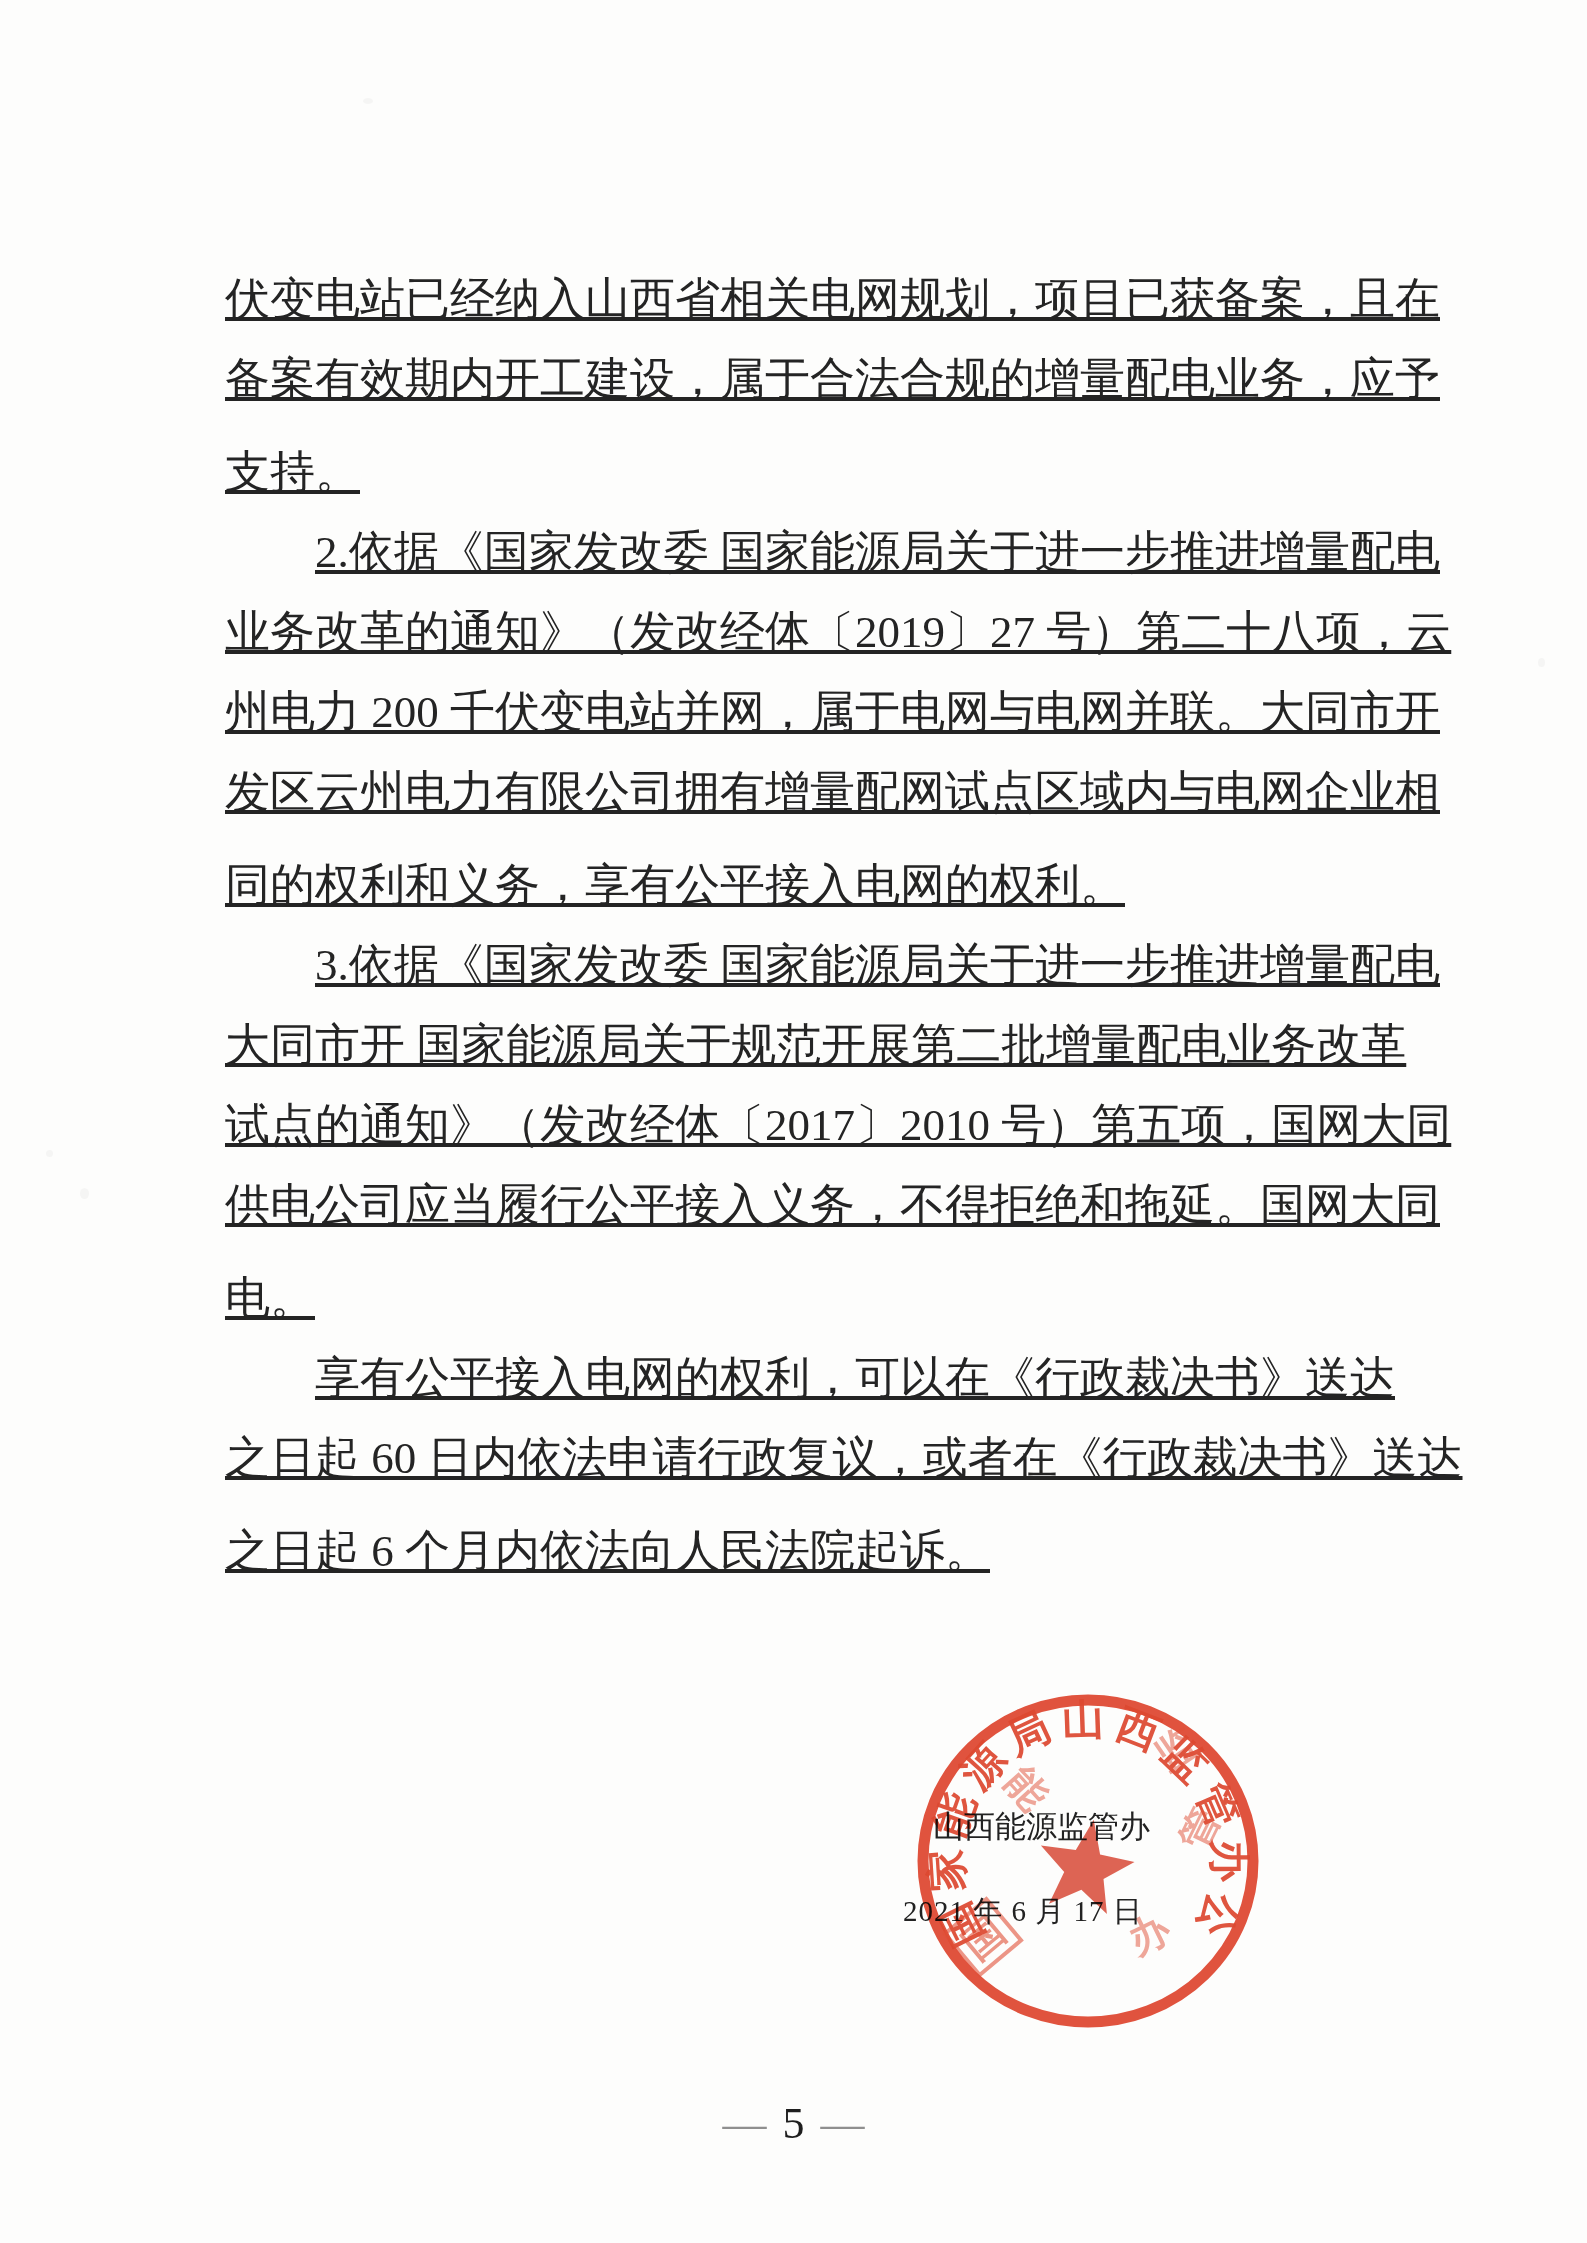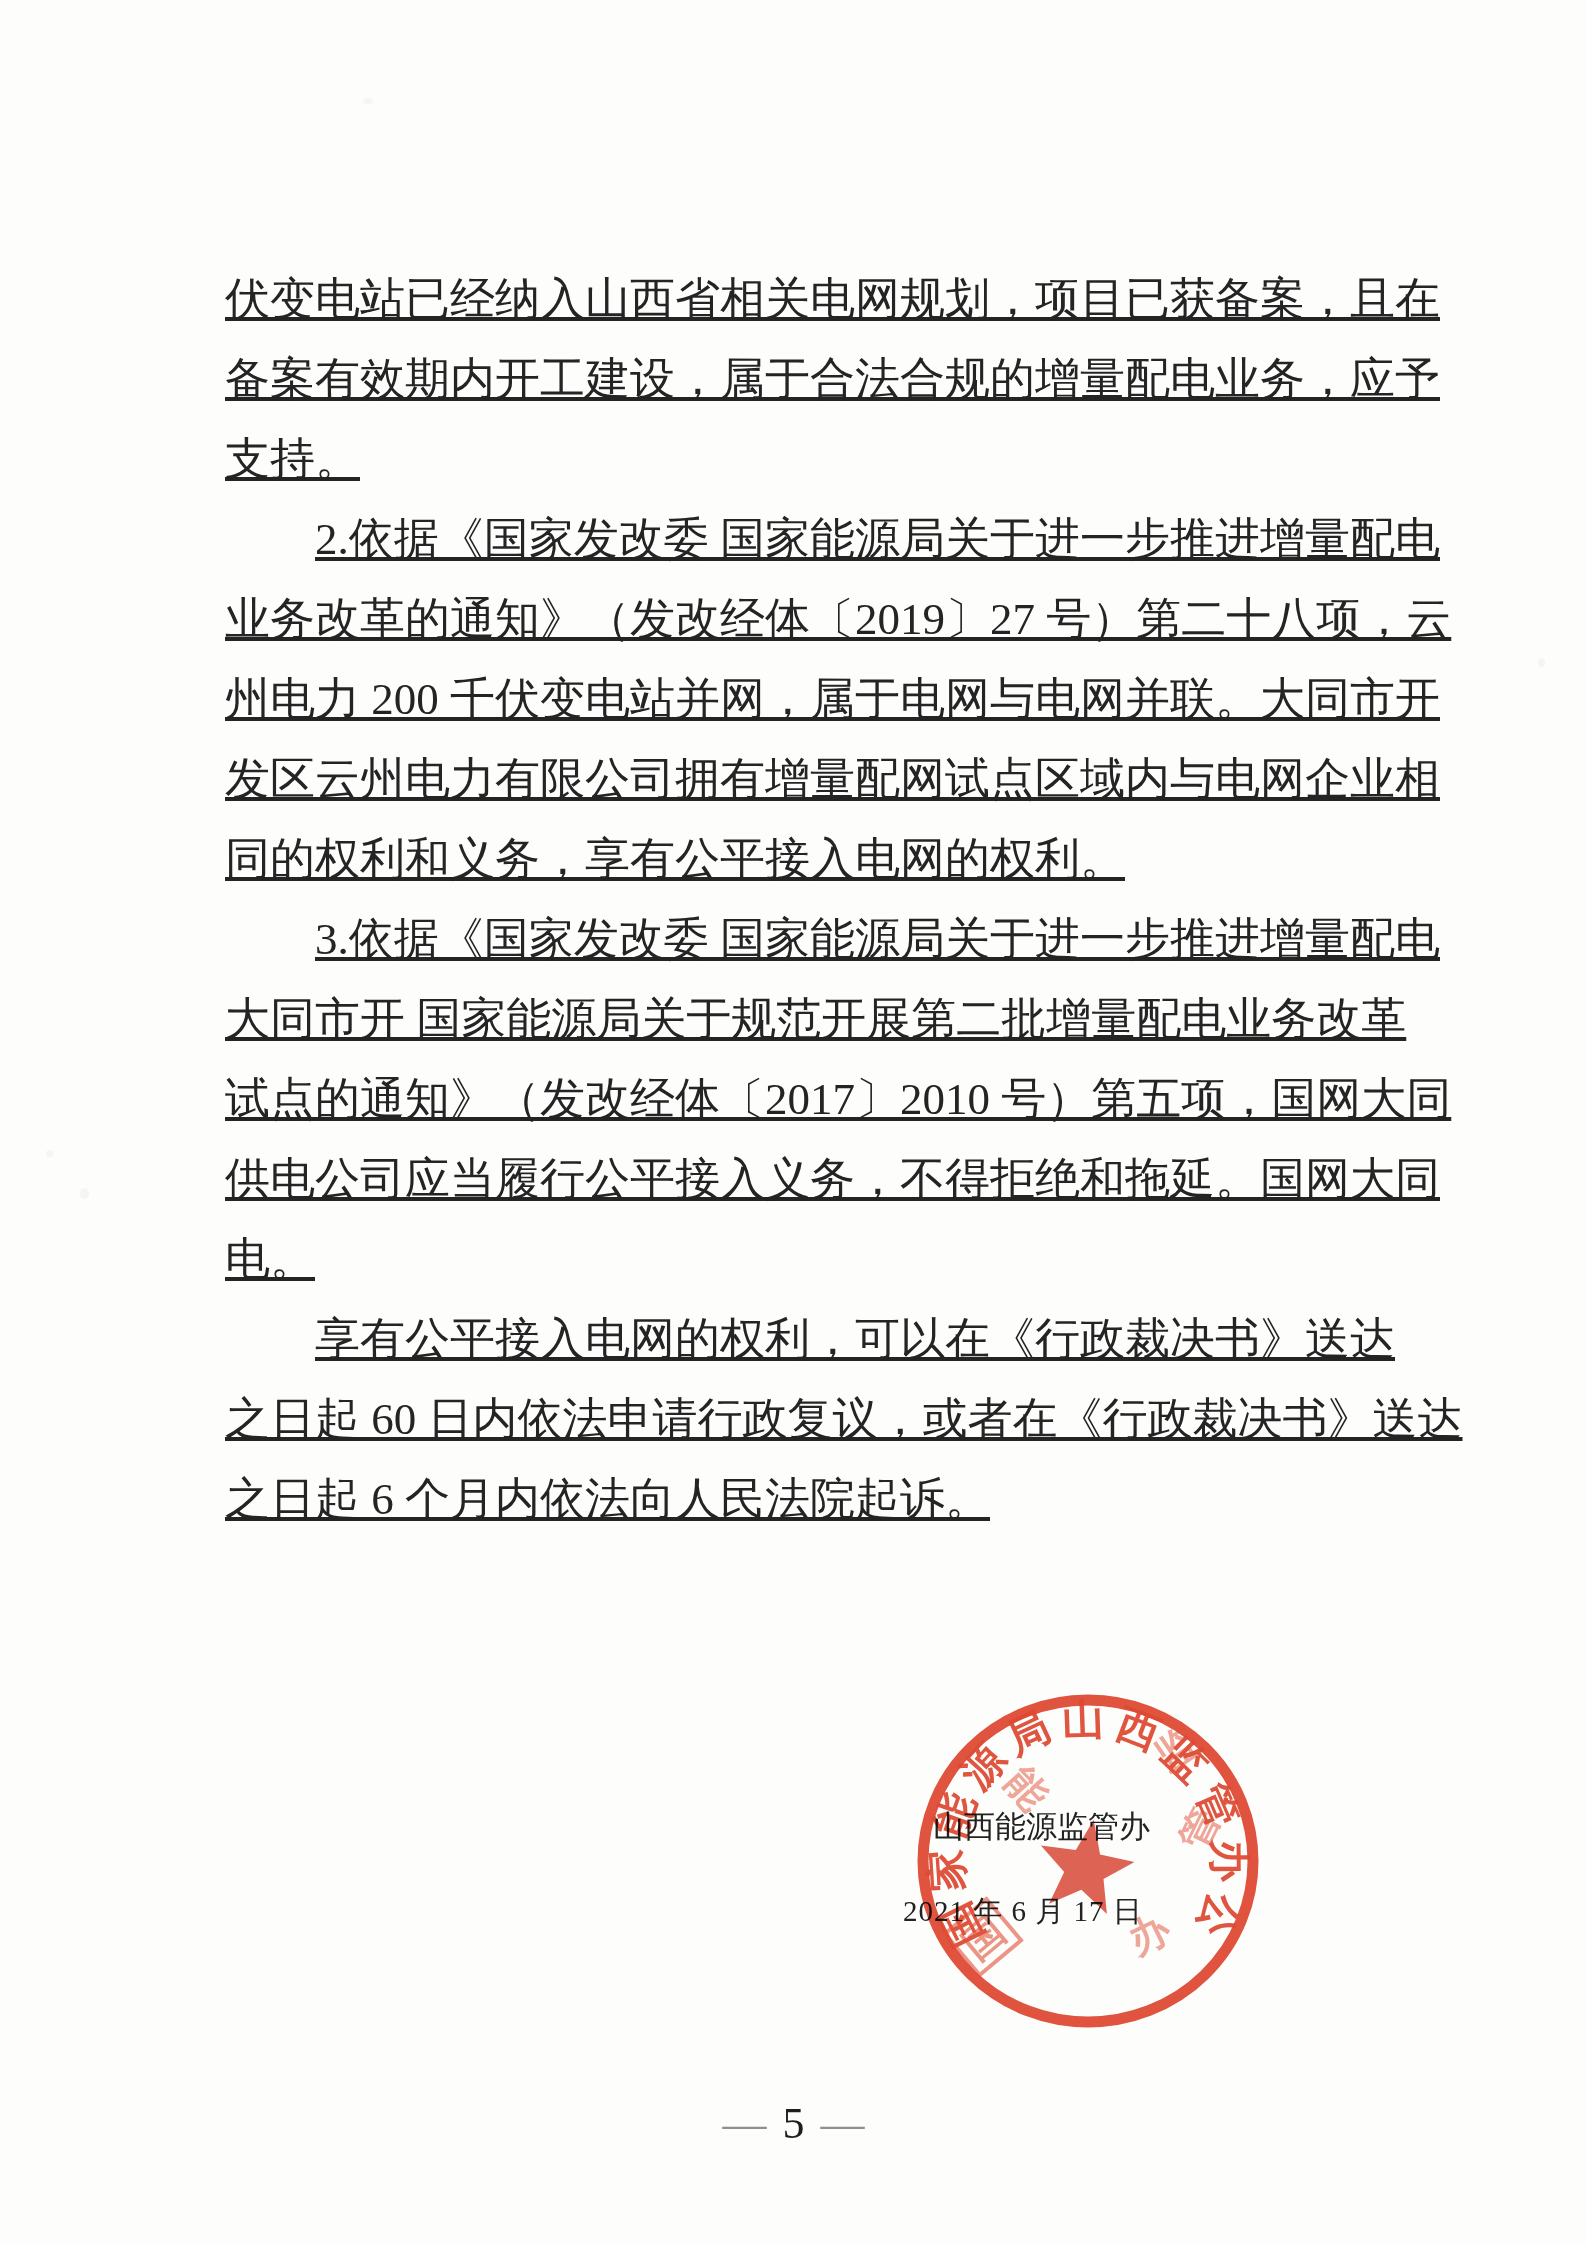--- a/index.html
+++ b/index.html
@@ -31,20 +31,21 @@
     font-size: 45px;
     letter-spacing: 0px;
     text-align: justify;
     text-align-last: justify;
     white-space: nowrap;
     text-decoration: underline;
   }
   .line.end {
     text-align: left;
     text-align-last: left;
+    margin-top: 13px;
   }
   .line.indent { text-indent: 90px; }
   .seal-wrap {
     position: absolute;
     left: 915px;
     top: 1693px;
     width: 346px;
     height: 338px;
     mix-blend-mode: multiply;
   }

